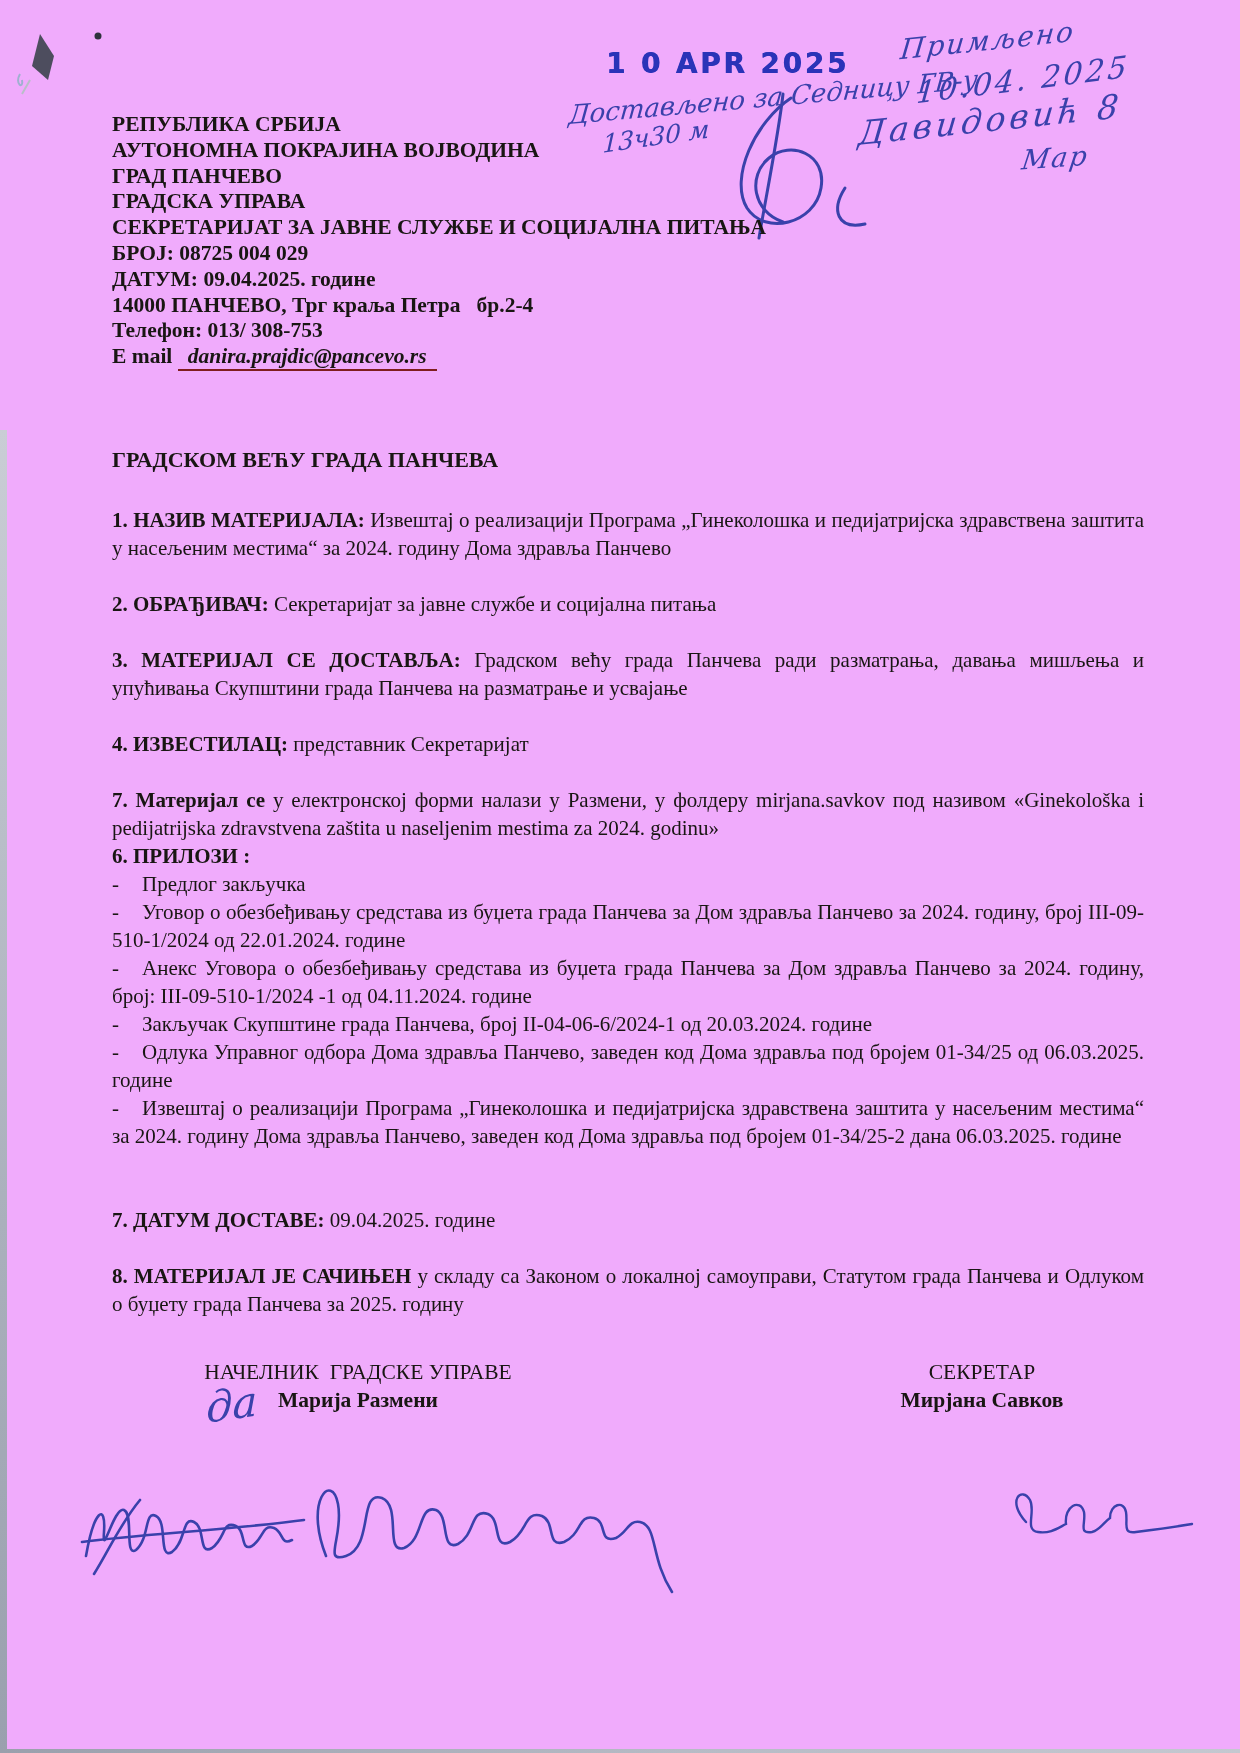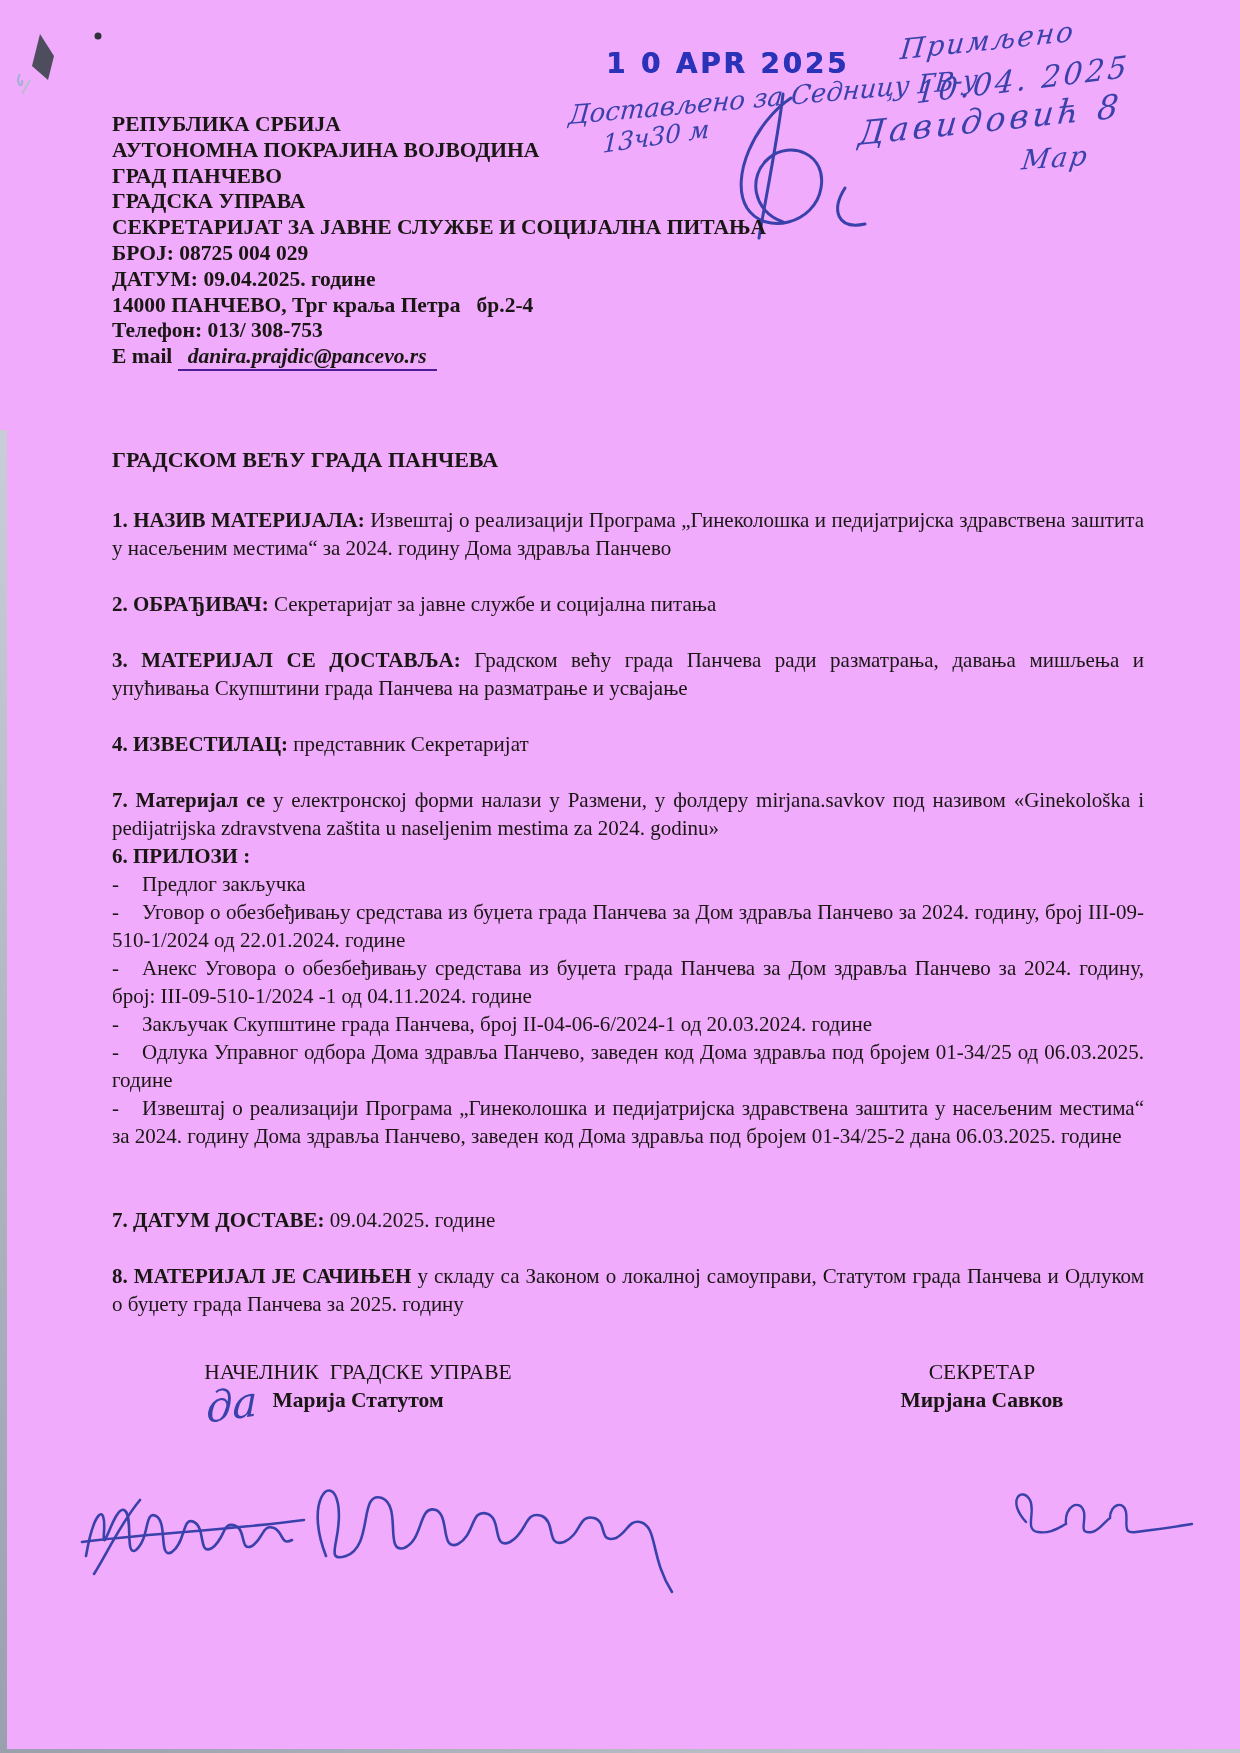--- a/index.html
+++ b/index.html
@@ -17,21 +17,21 @@
     background:linear-gradient(180deg,#c9cdd5 0%,#aab0bc 60%,#9aa0ae 100%);}
   .edge-bottom{position:absolute;left:0;right:0;bottom:0;height:4px;
     background:linear-gradient(90deg,#9aa0ac 0%,#b6bbc5 55%,#c4c8d0 100%);}
   .content{
     position:absolute;left:112px;top:112px;width:1032px;
     font-size:21px;line-height:28px;
   }
   .hdr-line{font-weight:bold;font-size:21.5px;line-height:25.8px;white-space:pre-wrap;}
   .email-line{font-size:21.5px;line-height:25.8px;}
   .email-label{font-weight:bold;}
-  .email-value{font-weight:bold;font-style:italic;border-bottom:2px solid #4c1d95;padding:0 10px 1px 10px;}
+  .email-value{font-weight:bold;font-style:italic;border-bottom:2px solid #7f1d1d;padding:0 10px 1px 10px;}
   .addressee{font-weight:bold;font-size:22px;margin-top:76px;white-space:pre-wrap;}
   .sec{margin-top:28px;text-align:justify;}
   .sec.first{margin-top:32px;}
   .sec.tight{margin-top:0;}
   .sec.wide{margin-top:56px;}
   .b{font-weight:bold;}
   .att{text-align:justify;}
   .att .dash{display:inline-block;width:30px;font-weight:normal;}
   .sig-row{display:flex;margin-top:40px;}
   .sig-block{text-align:center;}
@@ -162,21 +162,21 @@
     </div>
 
     <div class="sec">
       <span class="b">8. МАТЕРИЈАЛ ЈЕ САЧИЊЕН</span>
       <span>у складу са Законом о локалној самоуправи, Статутом града Панчева и Одлуком о буџету града Панчева за 2025. годину</span>
     </div>
 
     <div class="sig-row">
       <div class="sig-block left">
         <div class="sig-title">НАЧЕЛНИК  ГРАДСКЕ УПРАВЕ</div>
-        <div class="sig-name">Марија Статутом</div>
+        <div class="sig-name">Марија Размени</div>
       </div>
       <div class="sig-block right">
         <div class="sig-title">СЕКРЕТАР</div>
         <div class="sig-name">Мирјана Савков</div>
       </div>
     </div>
 
   </div>
 
   <div class="ink hw-approval">да</div>

